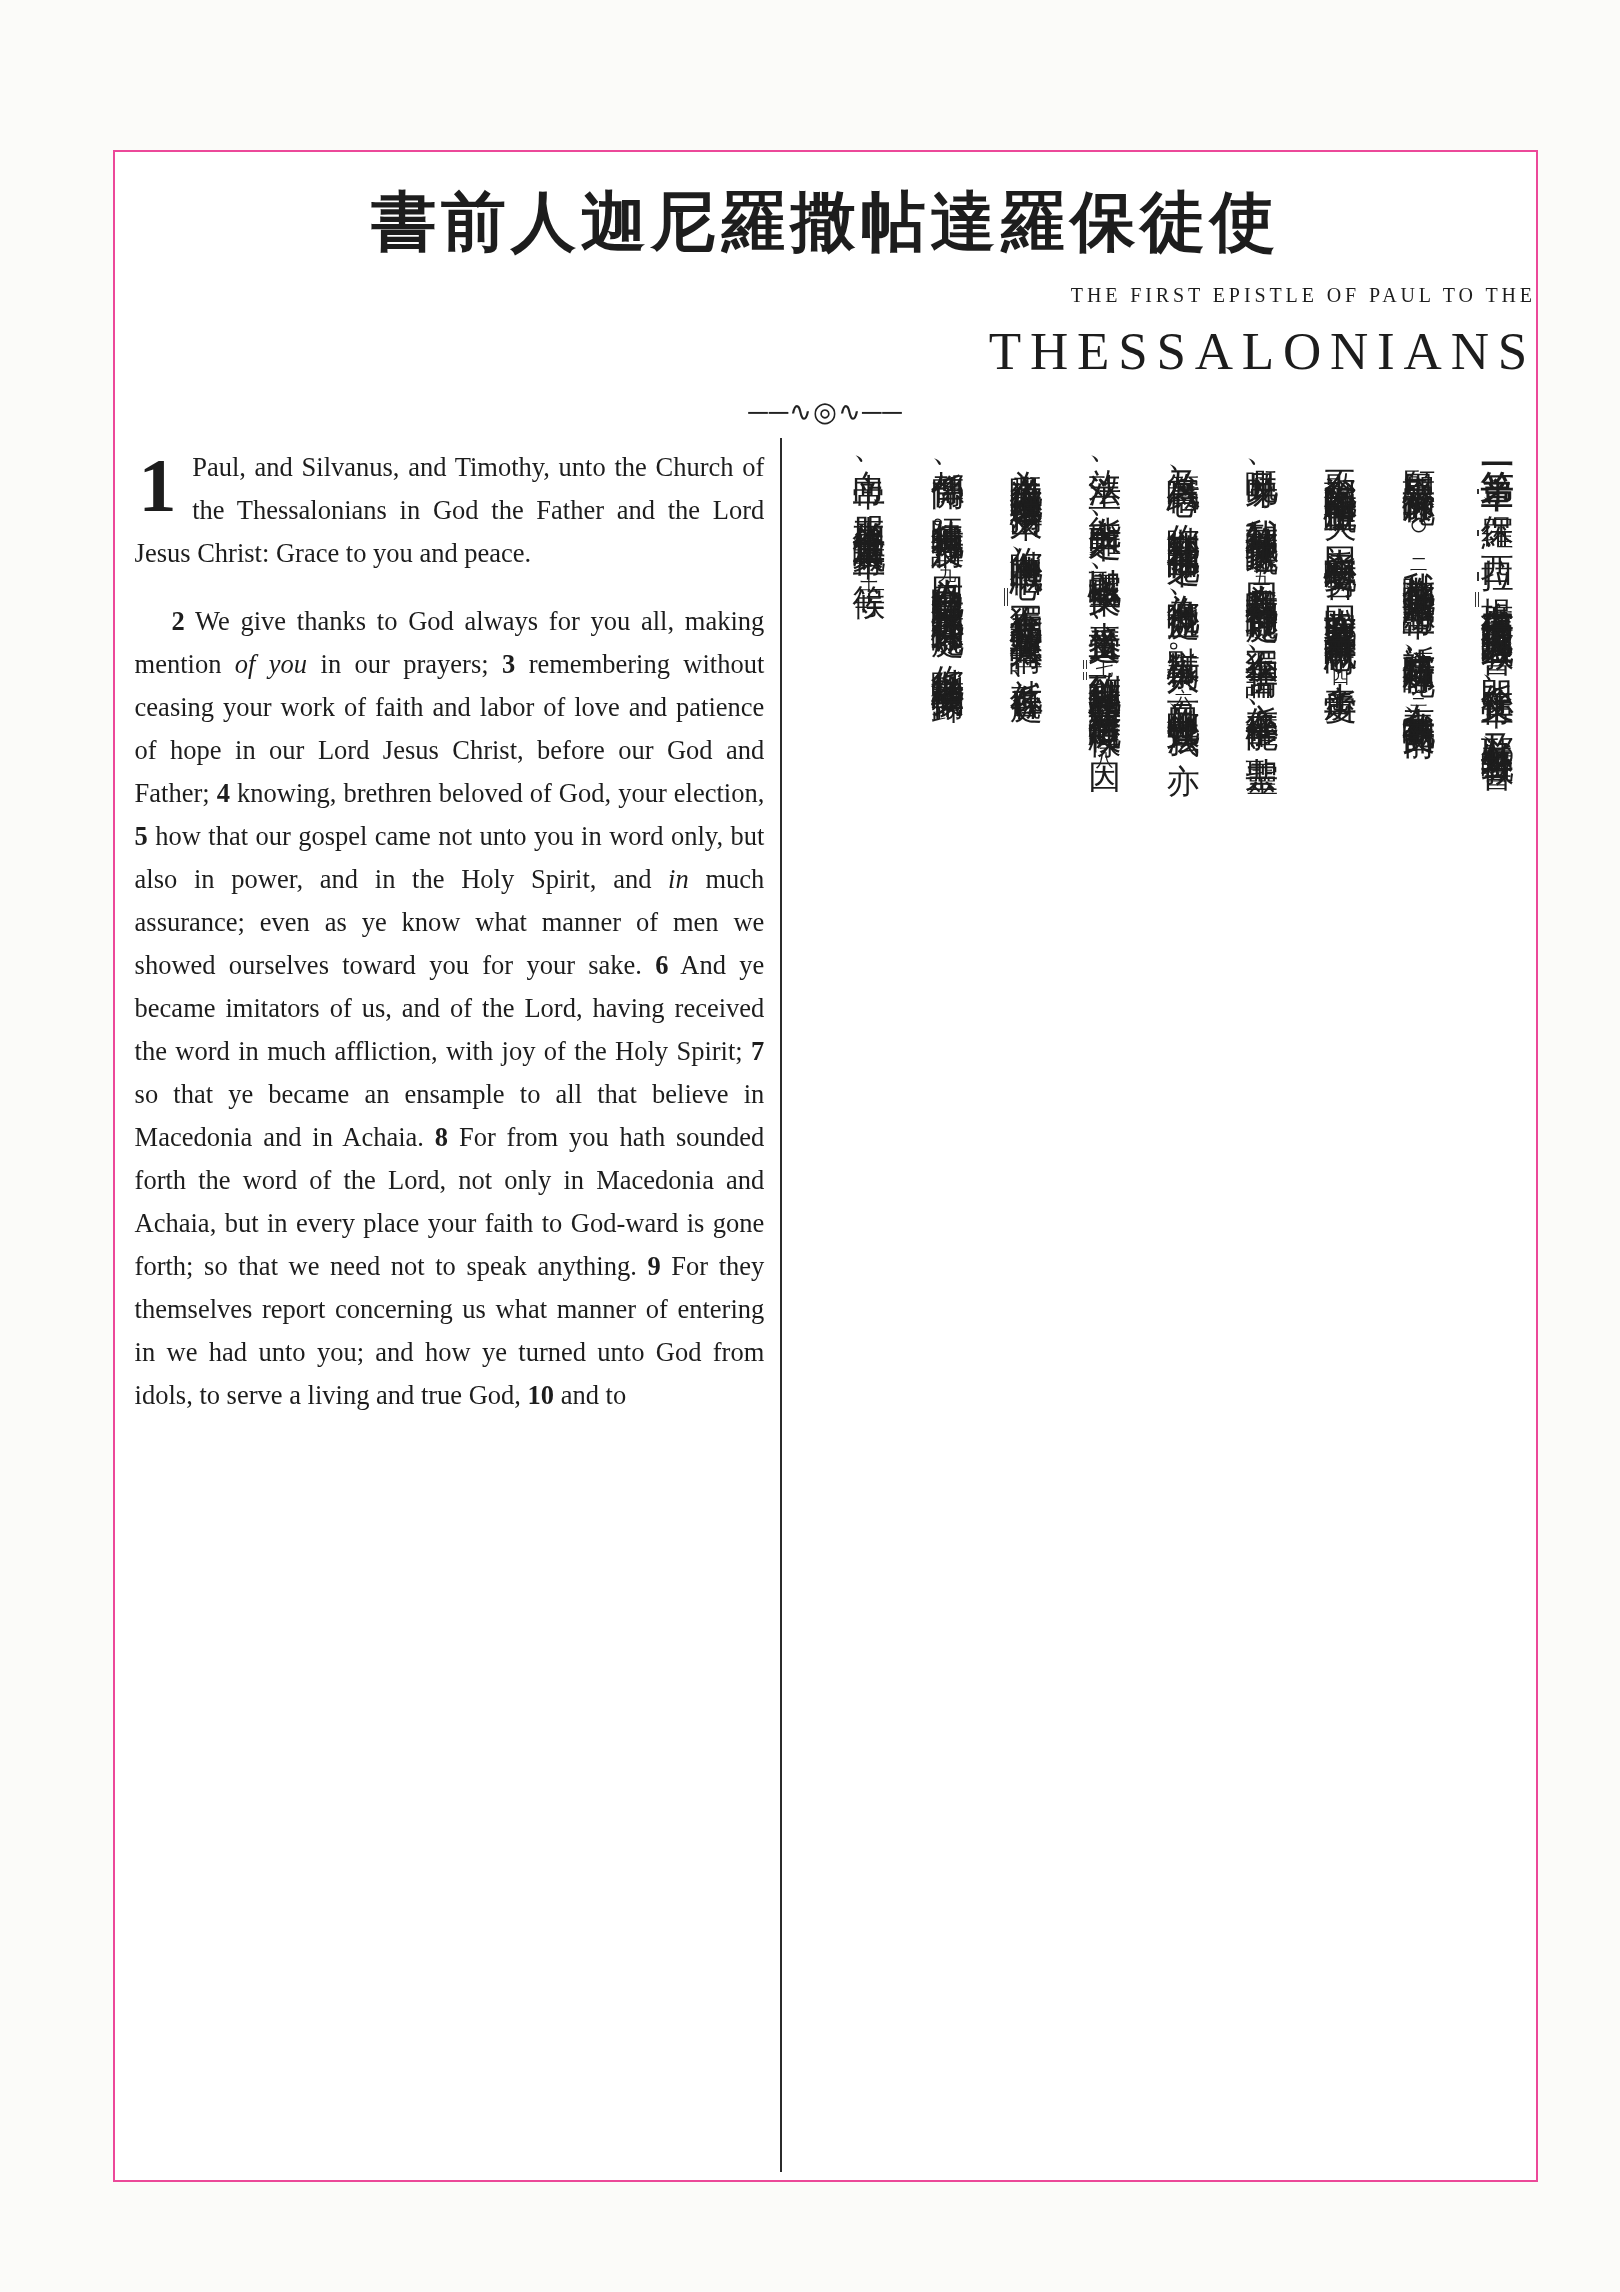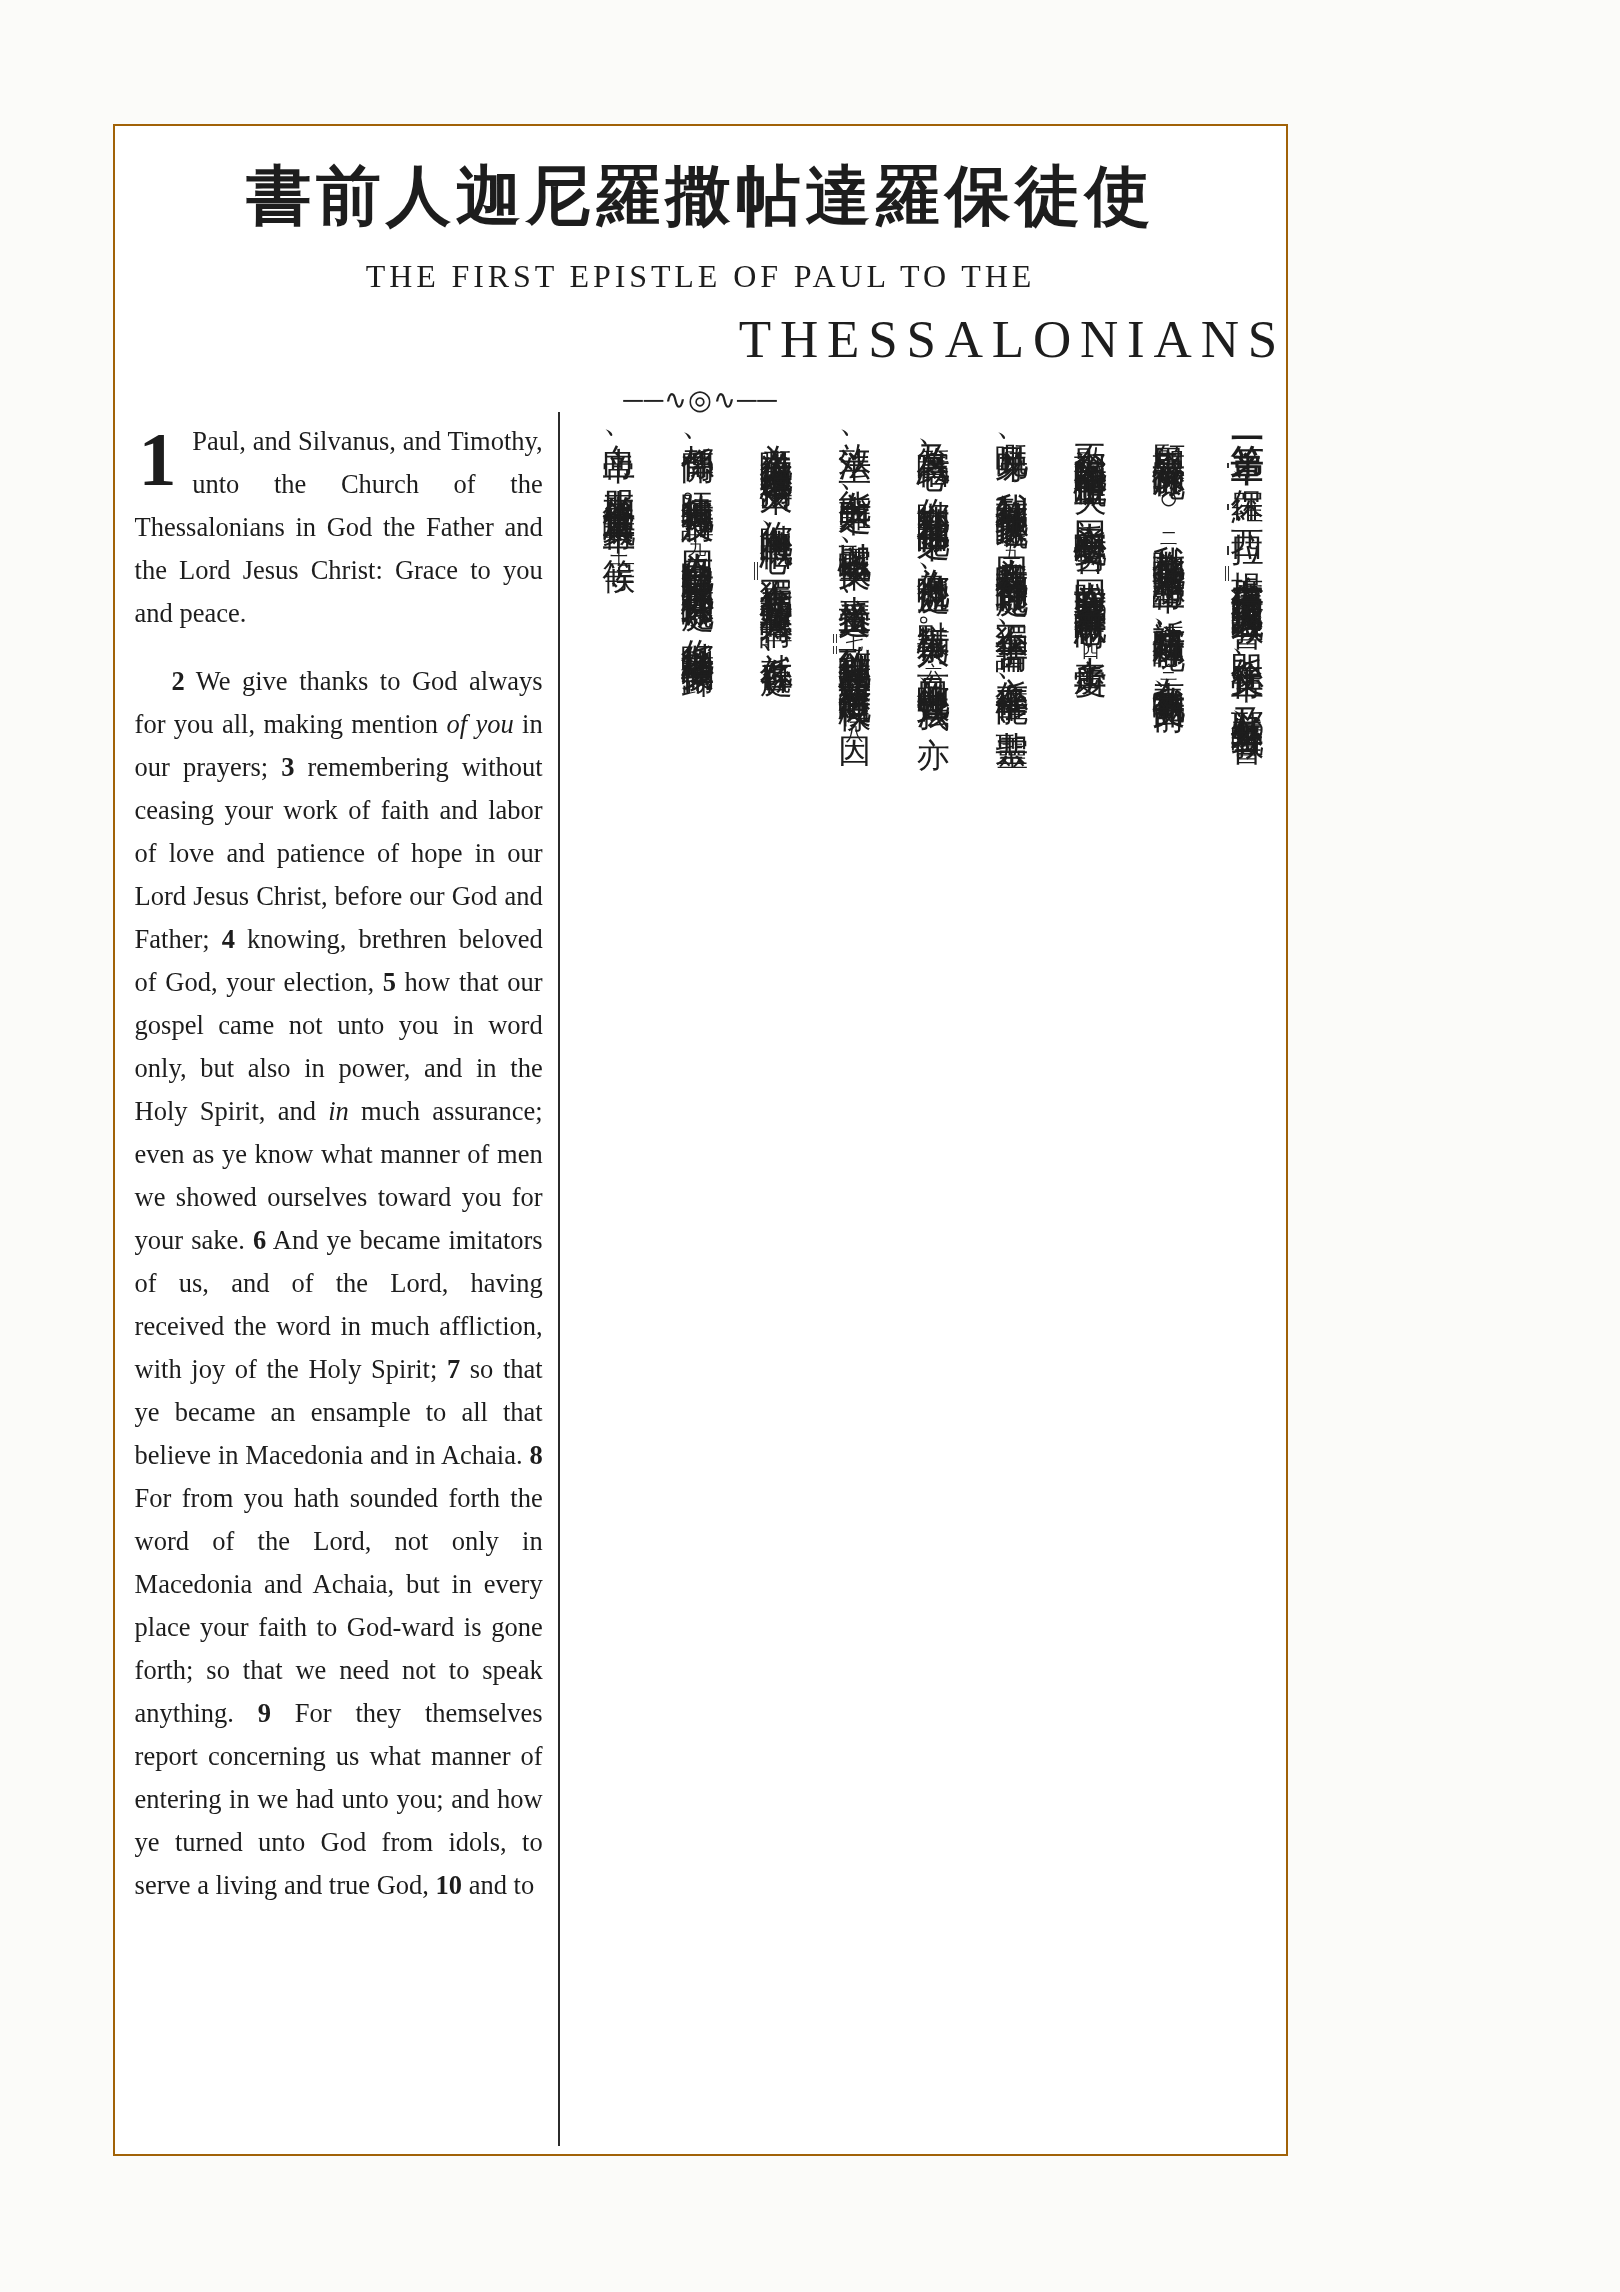--- a/index.html
+++ b/index.html
@@ -3,31 +3,31 @@
 <meta charset="utf-8">
 <style>
   html,body{margin:0;padding:0;}
   body{
     width:1620px;height:2293px;position:relative;
     background:#fbfbf9;
     font-family:"Liberation Serif", serif;
     color:#1d1d1d;
   }
   .page{
-    position:absolute;left:113px;top:124px;width:1175px;height:2032px;
-    background:#ffffff;border:2px solid #a16207;box-sizing:border-box;
+    position:absolute;left:113px;top:150px;width:1425px;height:2032px;
+    background:#ffffff;border:2px solid #ec4899;box-sizing:border-box;
   }
   
   .header{text-align:center;padding-top:35px;}
   .cn-title{
     font-size:65px;font-weight:bold;letter-spacing:4.9px;line-height:1.1;
     font-family:"Liberation Serif", serif;
   }
   .en-sub{
-    margin-top:25.5px;font-size:32px;letter-spacing:3.9px;
+    margin-top:25.5px;font-size:20px;letter-spacing:3.9px;text-align:right;
   }
   .en-main{
     margin-top:13.7px;font-size:53px;letter-spacing:8.8px;text-align:right;
   }
   .ornament{
     margin-top:15.7px;font-size:27.4px;letter-spacing:1px;color:#222;
   }
   
   .content{
     position:absolute;top:286px;bottom:7.8px;left:0;right:0;

